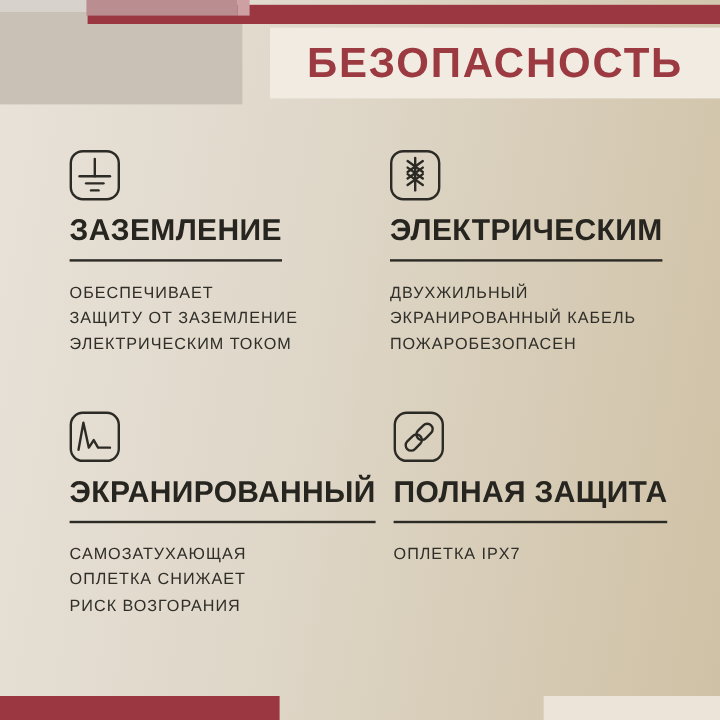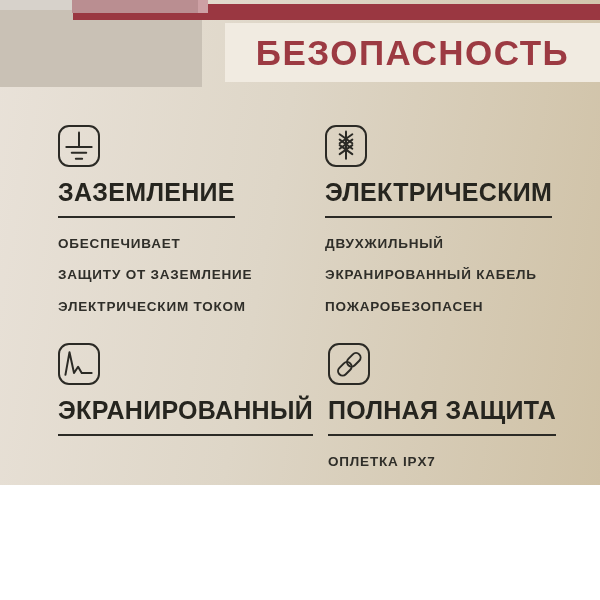--- a/index.html
+++ b/index.html
@@ -1,18 +1,18 @@
 <!DOCTYPE html>
 <html><head>
 <meta charset="utf-8">
 <style>
   html,body{margin:0;padding:0;}
   .canvas{
     position:relative;
-    width:600px;height:485px;
+    width:600px;height:600px;
     overflow:hidden;
     background:linear-gradient(100deg,#e9e2d9 0%,#ded6c7 45%,#cfc1a5 100%);
     font-family:"Liberation Sans","DejaVu Sans",sans-serif;
     color:#2b2a25;
   }
   .abs{position:absolute;}
   
   .gray-strip{left:0;top:0;width:72px;height:10px;background:#d7d2cb;}
   .gray-block{left:0;top:10px;width:202px;height:77px;background:#c9c1b5;}
   .red-bar{left:73px;top:4px;width:527px;height:16px;background:#9a3741;}
@@ -44,22 +44,22 @@
   .card h2{
     display:inline-block;
     margin:12px 0 0 0;
     font-size:25px;font-weight:bold;letter-spacing:0.3px;line-height:1.1;
     color:#26251f;
     border-bottom:2px solid #2b2a25;
     padding-bottom:9px;
   }
   .card .body{margin-top:15px;}
   .card .line{
-    font-size:13.5px;font-weight:bold;letter-spacing:0.8px;
-    line-height:21.5px;color:#2f2e29;white-space:nowrap;margin-top:10px;
+    font-size:13.5px;font-weight:normal;letter-spacing:0.8px;
+    line-height:21.5px;color:#2f2e29;white-space:nowrap;
   }
 </style>
 </head>
 <body>
 
 <div class="canvas">
 
   <div class="abs gray-strip"></div>
   <div class="abs gray-block"></div>
   <div class="abs red-bar"></div>
@@ -111,20 +111,25 @@
     </div>
   </div>
 
   <div class="card q3">
     <div class="icon-box">
       <svg width="42" height="42" viewBox="0 0 42 42">
         <path class="icon-stroke" stroke-linecap="round" stroke-linejoin="round" d="M6,33 L10.5,8 L15.5,31 L20,24 L24,31 L35,31"></path>
       </svg>
     </div>
     <h2>ЭКРАНИРОВАННЫЙ</h2>
+    <div class="body">
+      <div class="line">САМОЗАТУХАЮЩАЯ</div>
+      <div class="line">ОПЛЕТКА СНИЖАЕТ</div>
+      <div class="line">РИСК ВОЗГОРАНИЯ</div>
+    </div>
   </div>
 
   <div class="card q4">
     <div class="icon-box">
       <svg width="42" height="42" viewBox="0 0 42 42">
         <g class="icon-stroke" transform="rotate(-45 21 21)">
           <rect x="5.5" y="16.5" width="17" height="10" rx="5"></rect>
           <rect x="19.5" y="16.5" width="17" height="10" rx="5"></rect>
         </g>
       </svg>

